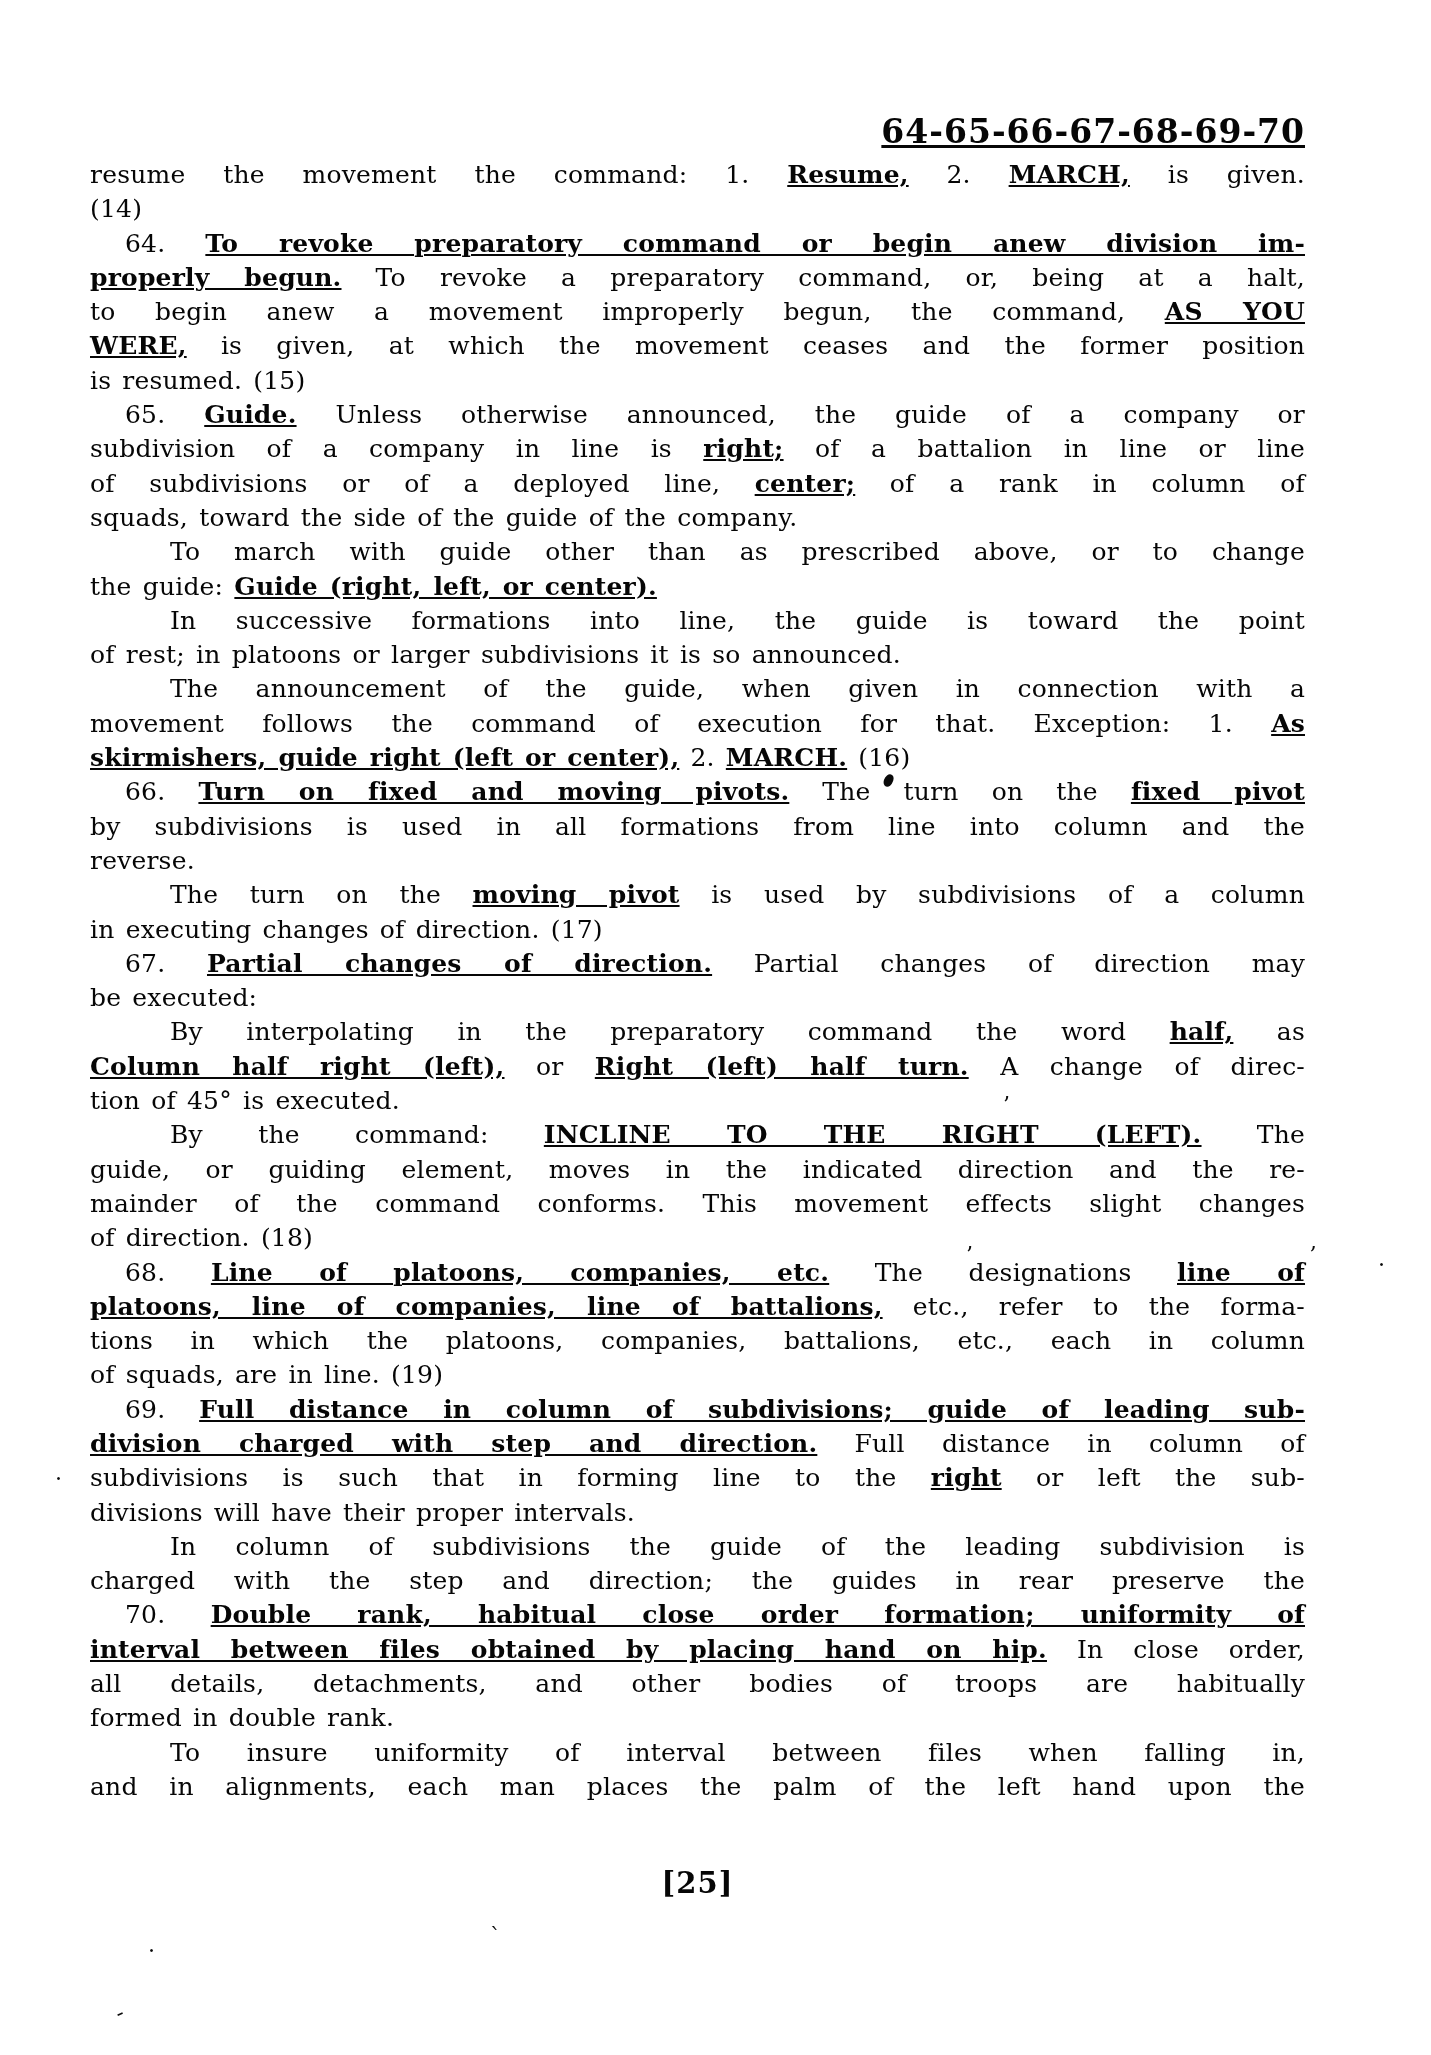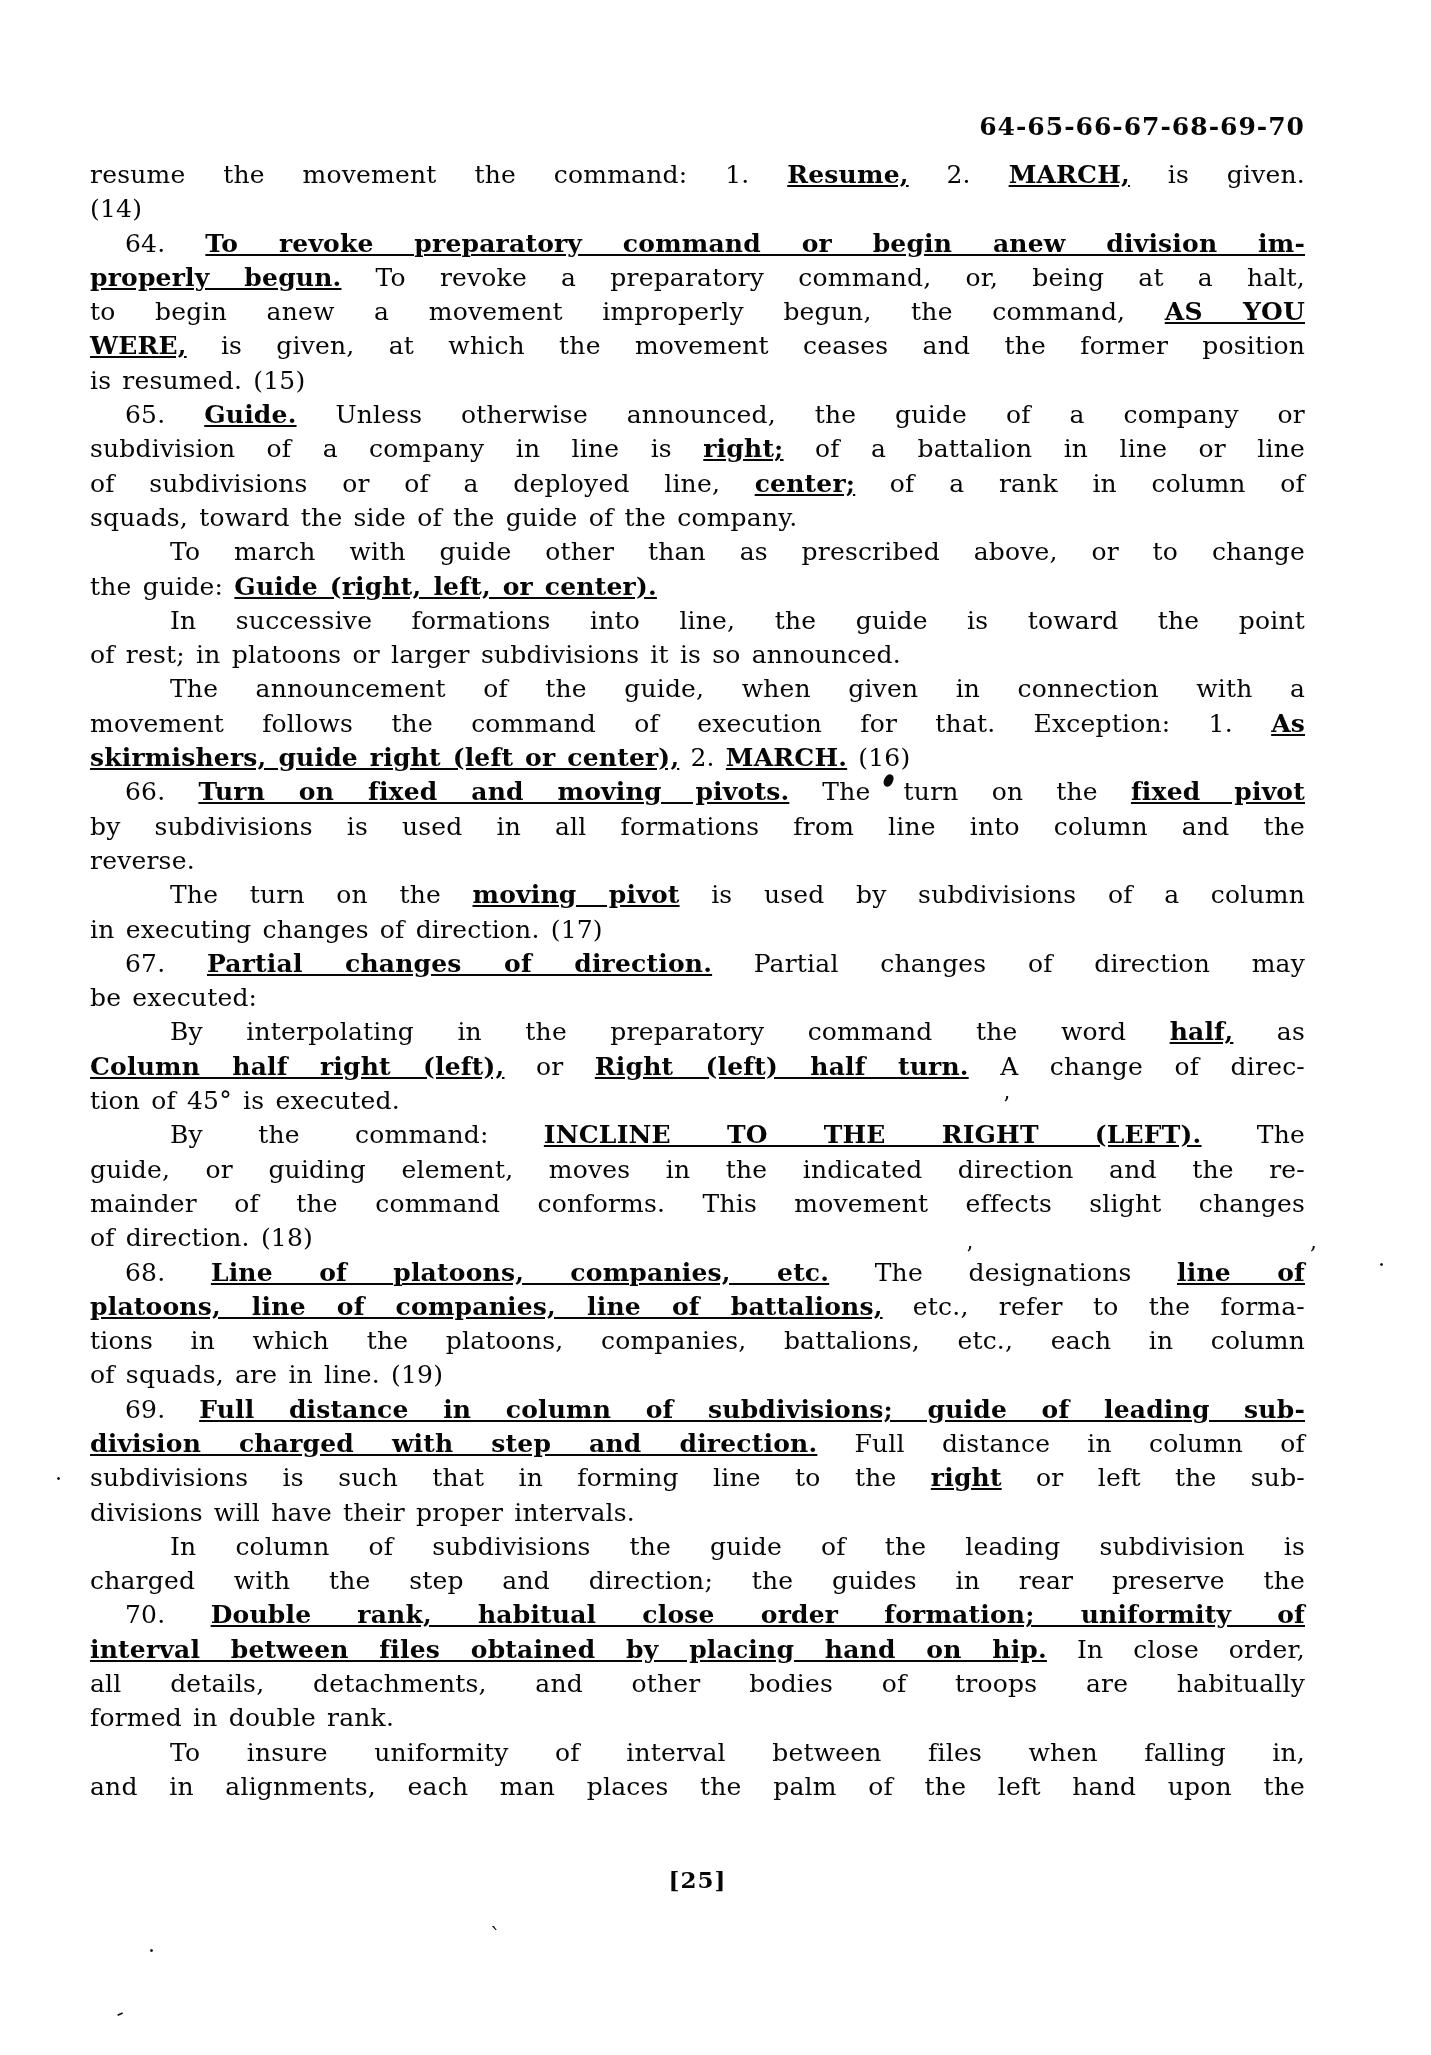--- a/index.html
+++ b/index.html
@@ -16,22 +16,23 @@
     font-family: "DejaVu Serif", serif;
     overflow: hidden;
   }
   .page-header {
     position: absolute;
     top: 112px;
     left: 90px;
     width: 1215px;
     text-align: right;
     font-weight: bold;
-    font-size: 25px;
+    font-size: 33px;
     letter-spacing: 1px;
+    text-decoration: underline;
   }
   .body-text {
     position: absolute;
     top: 158px;
     left: 90px;
     width: 1215px;
     font-size: 25px;
     line-height: 34.3px;
     letter-spacing: 0.2px;
     word-spacing: 3px;
@@ -44,21 +45,21 @@
   .line.l { text-align: left; }
   .ind1 { padding-left: 35px; }
   .ind2 { padding-left: 80px; }
   .b { font-weight: bold; text-decoration: underline; }
   .page-footer {
     position: absolute;
     top: 1866px;
     left: 90px;
     width: 1215px;
     text-align: center;
-    font-size: 23px;
+    font-size: 29px;
     font-weight: bold;
     letter-spacing: 1px;
   }
   .artifact {
     position: absolute;
     font-size: 22px;
     color: #0a0a0a;
     line-height: 1;
   }
   .blob {

